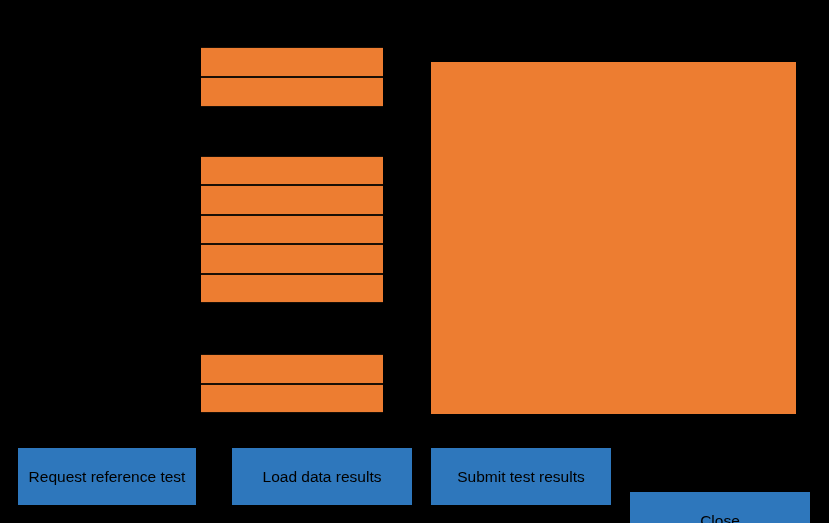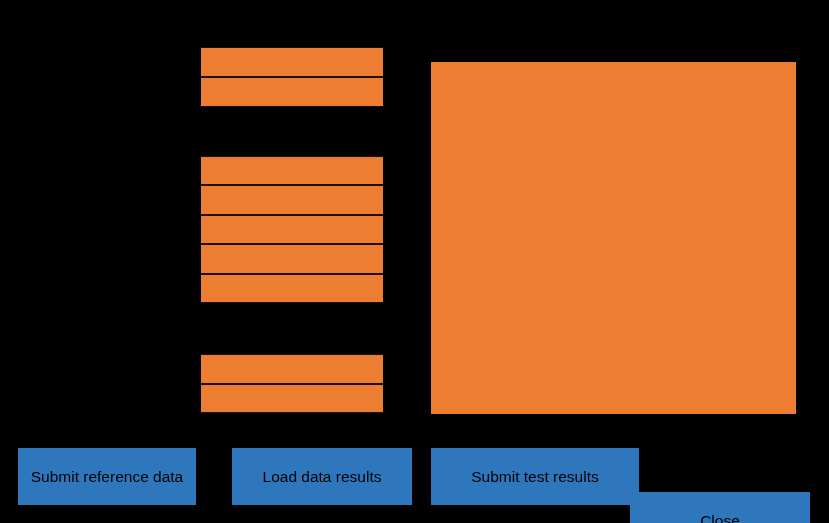--- a/index.html
+++ b/index.html
@@ -71,21 +71,21 @@
     font-size: 15.5px;
     line-height: 1.25;
     text-align: center;
     display: flex;
     align-items: center;
     justify-content: center;
     cursor: pointer;
   }
   #btn-request-reference-data { left: 18px;  width: 178px; }
   #btn-load-test-results      { left: 232px; width: 180px; }
-  #btn-submit-test-results    { left: 431px; width: 208px; }
+  #btn-submit-test-results    { left: 431px; width: 180px; }
   #btn-close                  { left: 630px; width: 180px; margin-top: 44px; }
 </style>
 </head>
 <body>
 
 <div id="app-window">
 
   <div id="field-group-top" class="field-group">
     <div class="field-row"></div>
     <div class="field-row"></div>
@@ -100,19 +100,19 @@
   </div>
 
   <div id="field-group-bottom" class="field-group">
     <div class="field-row"></div>
     <div class="field-row"></div>
   </div>
 
   <div id="content-panel"></div>
 
   <div id="button-bar">
-    <button class="action-button" id="btn-request-reference-data">Submit reference data</button>
+    <button class="action-button" id="btn-request-reference-data">Request reference test</button>
     <button class="action-button" id="btn-load-test-results">Load data results</button>
     <button class="action-button" id="btn-submit-test-results">Submit test results</button>
     <button class="action-button" id="btn-close">Close</button>
   </div>
 
 </div>
 
 </body></html>

